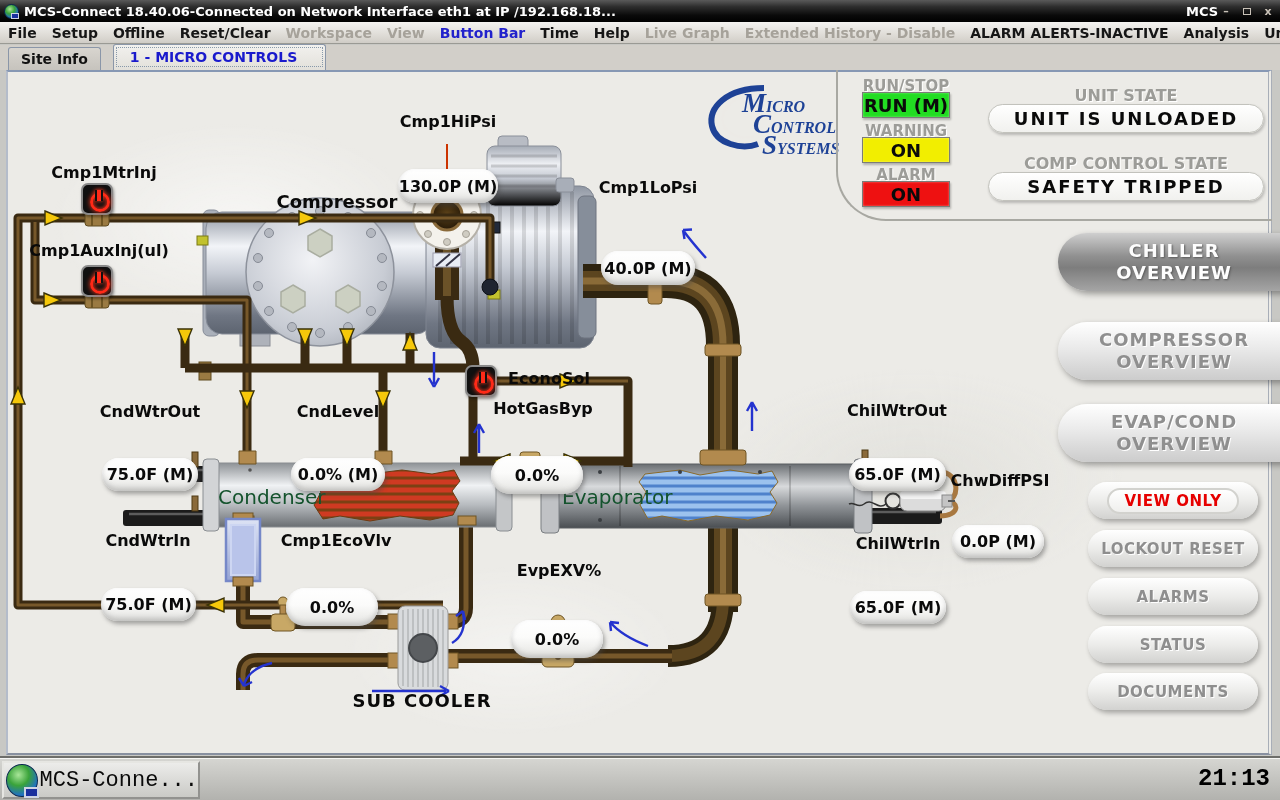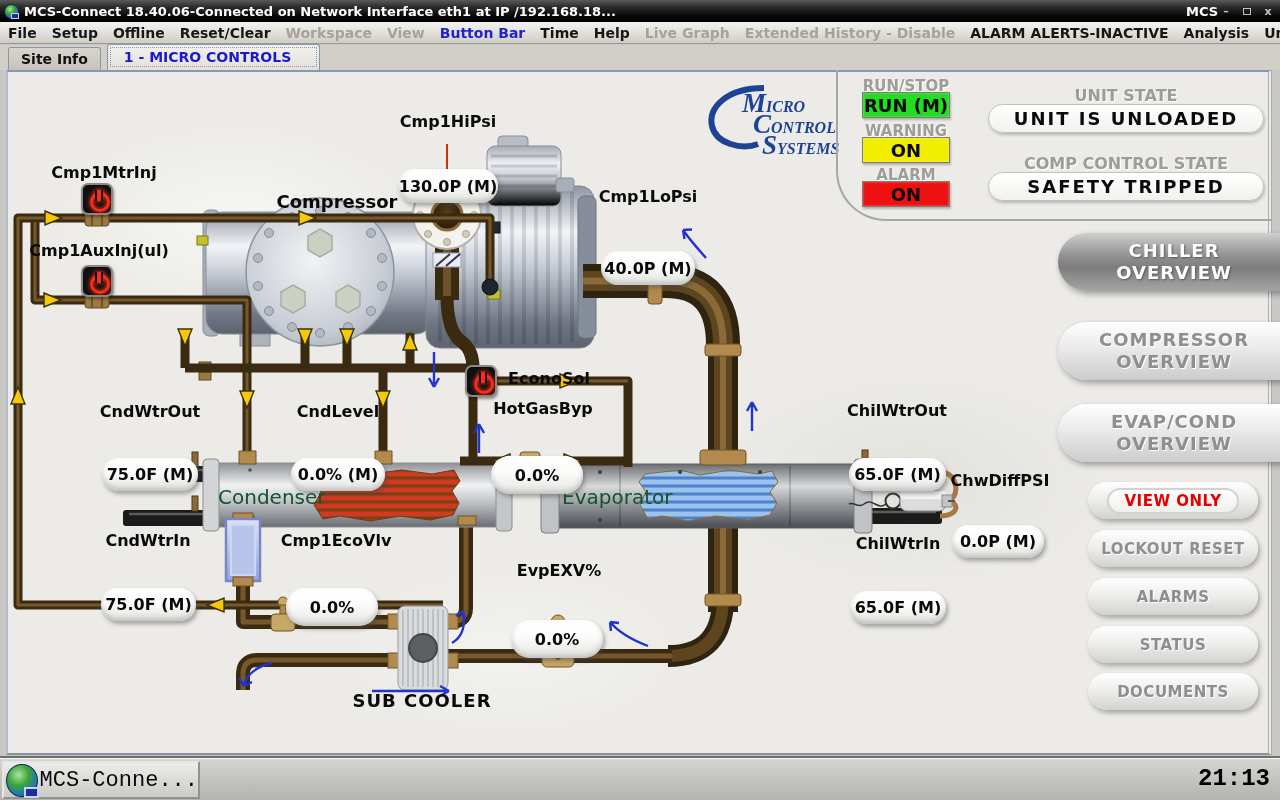--- a/index.html
+++ b/index.html
@@ -28,21 +28,21 @@
   #menubar { position:absolute; left:0; top:22px; width:1280px; height:22px;
     background:linear-gradient(180deg,#f4f3f0,#d8d5cf 80%,#cfccc6);
     border-bottom:1px solid #9a9a94;
     display:flex; align-items:center; gap:15px; padding:0 8px;
     font-size:14px; font-weight:bold; color:#161616; white-space:nowrap; }
   #menubar .mi.disabled { color:#a6a29a; }
   #menubar .mi.accent { color:#2222cc; }
 
   
   #tabbar { position:absolute; left:0; top:45px; width:1280px; height:25px;
-    background:#d2cfc9; display:flex; align-items:flex-end; padding-left:8px; gap:6px; }
+    background:#d2cfc9; display:flex; align-items:flex-end; padding-left:8px; gap:12px; }
   .tab { font-size:14px; font-weight:bold; padding:3px 12px 3px 12px;
     border:1px solid #8a96a8; border-bottom:none; border-radius:3px 3px 0 0;
     background:linear-gradient(#d8d5cf,#c6c3bd); color:#111; }
   .tab.active { background:linear-gradient(#f2f1ee,#e2e0da); color:#1a1acc;
     padding:4px 28px 5px 16px; outline:1px dotted #8899aa; outline-offset:-4px; }
 
   
   #main-bg { position:absolute; left:6px; top:70px; width:1266px; height:685px;
     background:#ecebe7;
     background-image:
@@ -515,21 +515,21 @@
   <div class="lbl" style="left:104px;top:163px">Cmp1MtrInj</div>
   <div class="power-icon" style="left:81px;top:183px"></div>
   <div class="lbl" style="left:99px;top:241px">Cmp1AuxInj(ul)</div>
   <div class="power-icon" style="left:81px;top:265px"></div>
   <div class="power-icon" style="left:465px;top:365px"></div>
   <div class="lbl" style="left:549px;top:369px">EconoSol</div>
 
   <div class="lbl" style="left:448px;top:112px">Cmp1HiPsi</div>
   <div class="pill" style="left:398px;top:133px;width:100px;height:34px">130.0P (M)</div>
 
-  <div class="lbl" style="left:648px;top:187px">Cmp1LoPsi</div>
+  <div class="lbl" style="left:648px;top:178px">Cmp1LoPsi</div>
   <div class="pill" style="left:601px;top:215px;width:94px;height:34px">40.0P (M)</div>
 
   <div class="lbl" style="left:150px;top:402px">CndWtrOut</div>
   <div class="pill" style="left:102px;top:422px;width:96px;height:33px">75.0F (M)</div>
 
   <div class="lbl" style="left:338px;top:402px">CndLevel</div>
   <div class="pill" style="left:291px;top:422px;width:94px;height:33px">0.0% (M)</div>
 
   <div class="lbl" style="left:543px;top:399px">HotGasByp</div>
   <div class="pill" style="left:491px;top:420px;width:92px;height:38px;border-radius:19px">0.0%</div>

